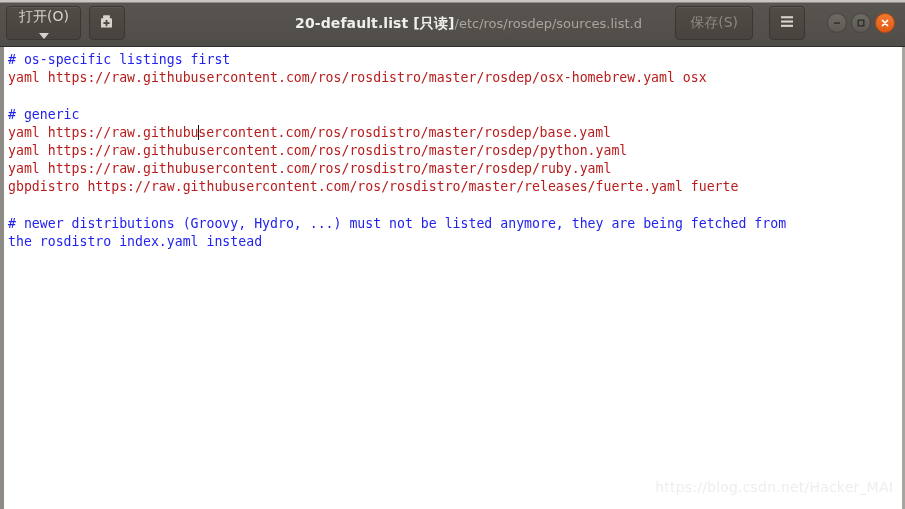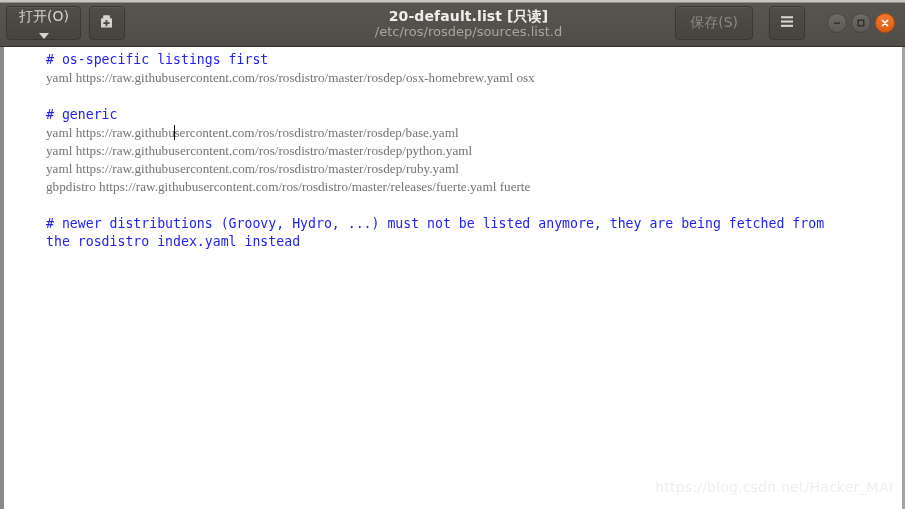--- a/index.html
+++ b/index.html
@@ -90,21 +90,21 @@
     border-left: 5px solid transparent;
     border-right: 5px solid transparent;
     border-top: 6px solid #d6d3ce;
     display: block;
   }
 
   .title-center {
     position: absolute;
     left: 0; right: 0; top: 0; bottom: 0;
     display: flex;
-    flex-direction: column;
+    flex-direction: row;
     align-items: center;
     justify-content: center;
     pointer-events: none;
     z-index: 1;
     padding-left: 32px;
   }
   .title-main {
     color: #f1efec;
     font-size: 14px;
     font-weight: bold;
@@ -149,41 +149,40 @@
   
   .doc-wrap {
     flex: 1 1 auto;
     position: relative;
     display: flex;
     background: #ffffff;
     border-left: 4px solid #8e8b86;
     border-right: 3px solid #a8a5a0;
     box-sizing: border-box;
     overflow: hidden;
-    padding-left: 38px;
   }
   .doc {
     flex: 1 1 auto;
     position: relative;
     padding: 4px 0 0 4px;
     box-sizing: border-box;
     overflow: hidden;
   }
 
   pre.code {
     margin: 0;
     font-family: "DejaVu Sans Mono", monospace;
     font-size: 13.2px;
     line-height: 18.2px;
     white-space: pre;
     letter-spacing: 0px;
   }
   .ln { display: block; height: 18.2px; }
   .c-comment { color: #2222ee; }
-  .c-url { color: #737373; font-family: Liberation Serif, serif; }
+  .c-url { color: #b91c1c; }
 
   .caret {
     display: inline-block;
     width: 0;
     border-left: 1.4px solid #111111;
     height: 15px;
     vertical-align: -3px;
     margin: 0 -0.7px;
   }
 

